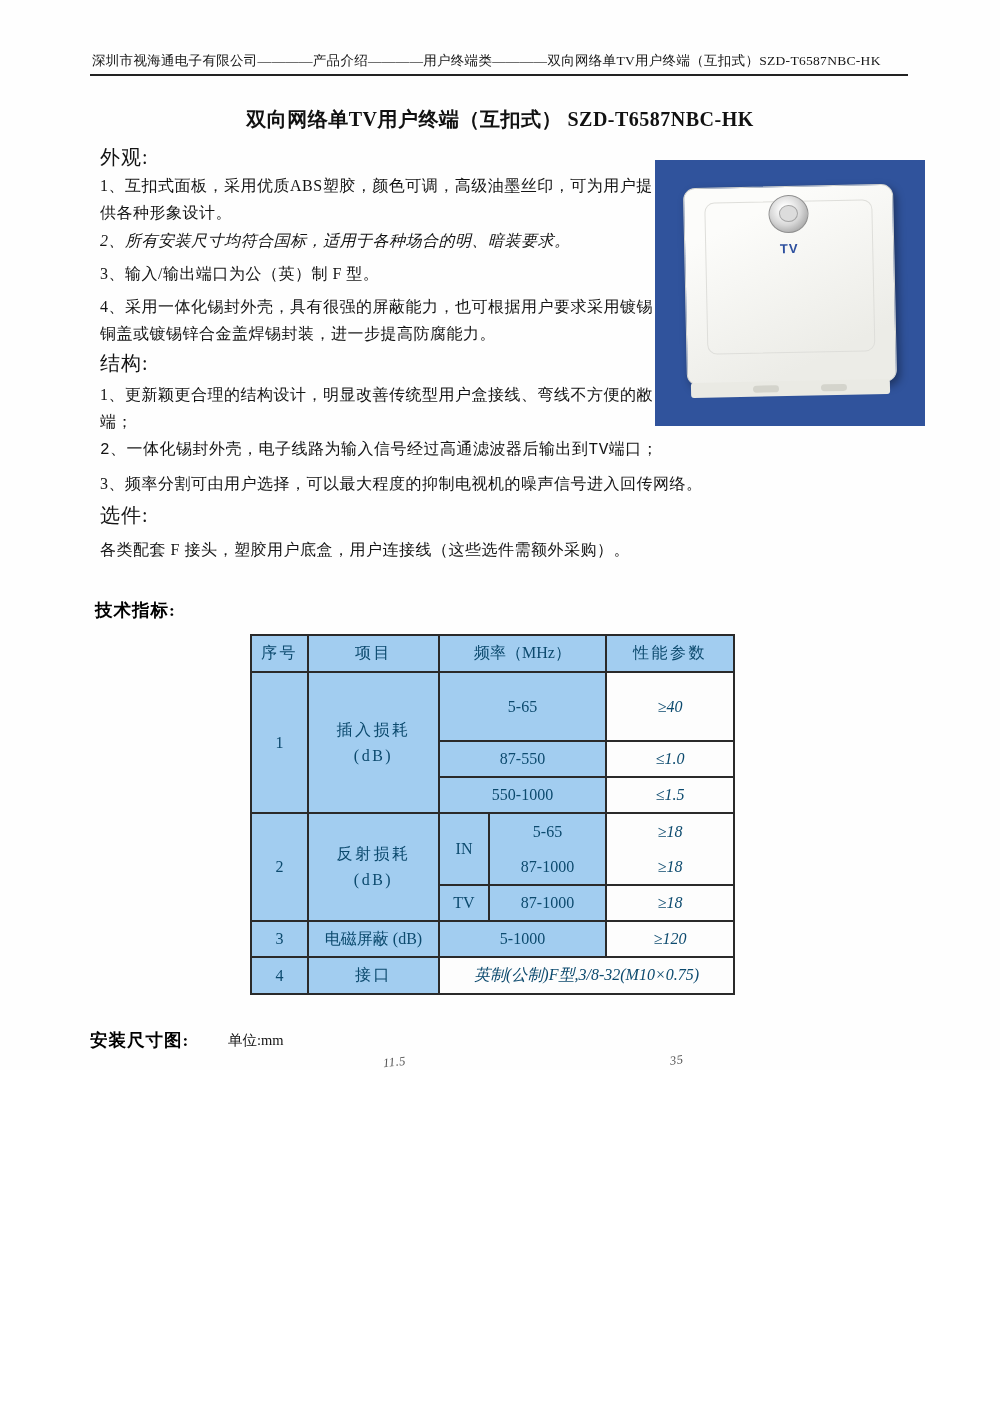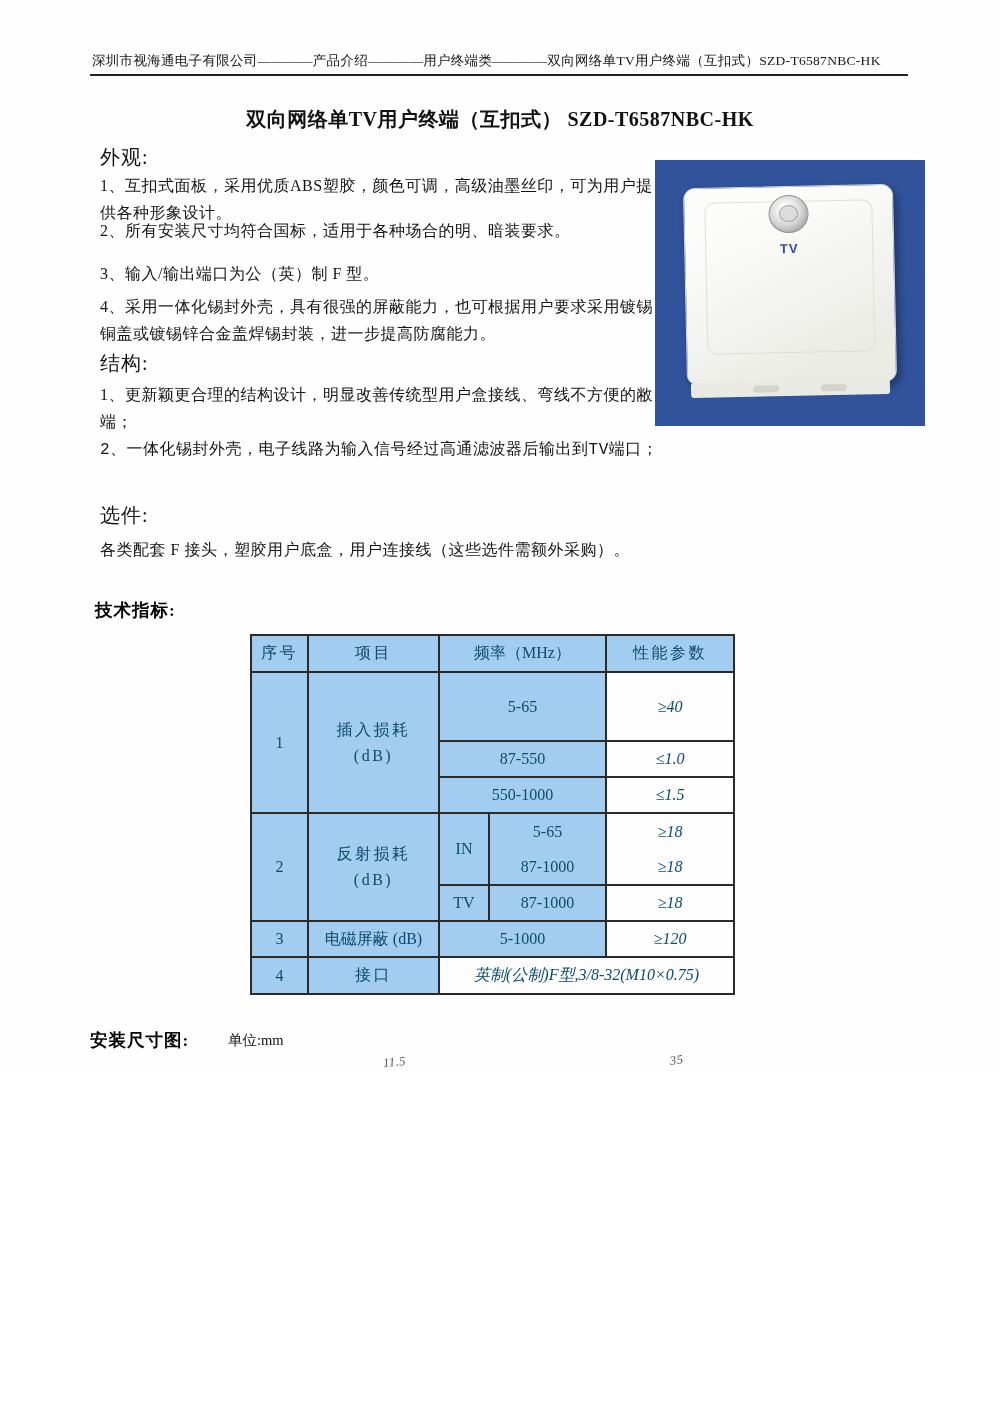--- a/index.html
+++ b/index.html
@@ -64,27 +64,28 @@
 
 <div class="page">
 
   <div class="abs hdr-text">深圳市视海通电子有限公司————产品介绍————用户终端类————双向网络单TV用户终端（互扣式）SZD-T6587NBC-HK</div>
   <div class="abs hdr-rule"></div>
 
   <div class="abs doc-title">双向网络单TV用户终端（互扣式） SZD-T6587NBC-HK</div>
 
   <div class="abs sec-head" style="left:100px;top:144px;">外观:</div>
   <div class="abs para" style="left:100px;top:172px;width:556px;">1、互扣式面板，采用优质ABS塑胶，颜色可调，高级油墨丝印，可为用户提供各种形象设计。</div>
-  <div class="abs para" style="left:100px;top:217px;width:600px;">2、所有安装尺寸均符合国标，适用于各种场合的明、暗装要求。</div>
+  <div class="abs para" style="left:100px;top:227px;width:600px;font-style:italic;">2、所有安装尺寸均符合国标，适用于各种场合的明、暗装要求。</div>
   <div class="abs para" style="left:100px;top:260px;width:600px;">3、输入/输出端口为公（英）制 F 型。</div>
   <div class="abs para" style="left:100px;top:293px;width:556px;">4、采用一体化锡封外壳，具有很强的屏蔽能力，也可根据用户要求采用镀锡铜盖或镀锡锌合金盖焊锡封装，进一步提高防腐能力。</div>
 
   <div class="abs sec-head" style="left:100px;top:350px;">结构:</div>
   <div class="abs para" style="left:100px;top:381px;width:570px;">1、更新颖更合理的结构设计，明显改善传统型用户盒接线、弯线不方便的敝端；</div>
   <div class="abs para" style="left:100px;top:437px;width:840px;font-family:Liberation Mono, monospace;">2、一体化锡封外壳，电子线路为输入信号经过高通滤波器后输出到TV端口；</div>
+  <div class="abs para" style="left:100px;top:470px;width:840px;">3、频率分割可由用户选择，可以最大程度的抑制电视机的噪声信号进入回传网络。</div>
 
   <div class="abs sec-head" style="left:100px;top:502px;">选件:</div>
   <div class="abs para" style="left:100px;top:536px;width:840px;">各类配套 F 接头，塑胶用户底盒，用户连接线（这些选件需额外采购）。</div>
 
   <div class="abs photo">
     <div class="plate">
       <div class="plate-inner"></div>
       <div class="connector">
         <div class="connector-core"></div>
       </div>

